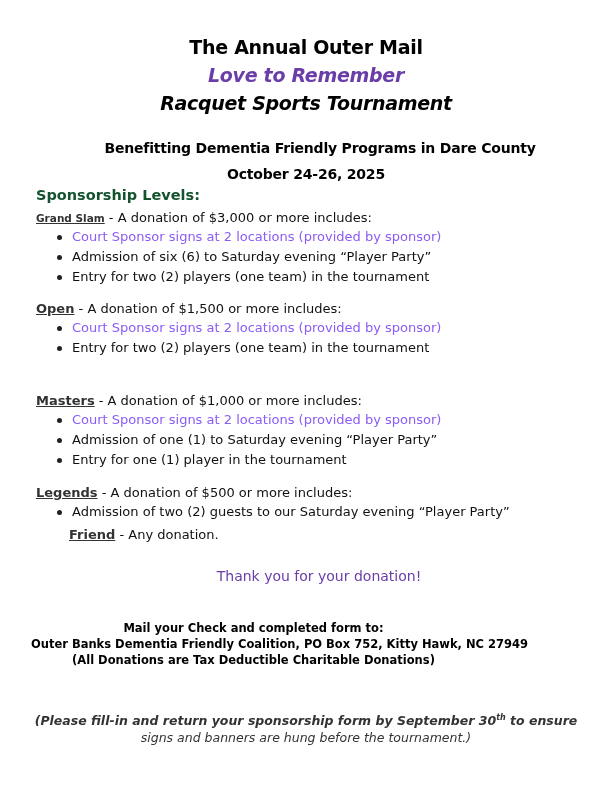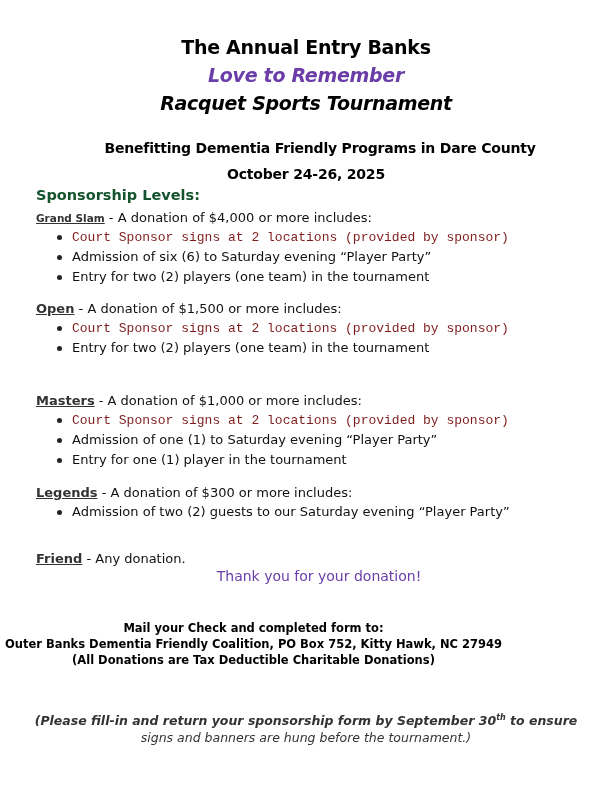--- a/index.html
+++ b/index.html
@@ -13,53 +13,53 @@
   .s1 { top: 140px; left: 14px; }
   .s2 { top: 166px; }
   .levels-heading { position: absolute; left: 36px; top: 187px; font-family: "DejaVu Sans", sans-serif; font-weight: bold; font-size: 14.5px; color: #14532d; }
   .level { position: absolute; left: 36px; font-family: "DejaVu Sans", sans-serif; font-size: 13px; color: #111; }
   .level-head { height: 18px; line-height: 18px; white-space: nowrap; }
   .level-name { font-weight: bold; text-decoration: underline; color: #333; }
   .level-name.small { font-size: 10.5px; }
   ul.benefits { margin: 0; padding: 0; list-style: none; }
   ul.benefits li { position: relative; padding-left: 36px; height: 20px; line-height: 20px; white-space: nowrap; }
   ul.benefits li .bullet { position: absolute; left: 21px; top: 8px; width: 5px; height: 5px; border-radius: 50%; background: #222; }
-  ul.benefits li .txt.gray { color: #7f1d1d; font-family: Liberation Mono, monospace; }
+  ul.benefits li .txt.gray { color: #8b5cf6; }
   .lv-grand { top: 209px; }
   .lv-open { top: 300px; }
   .lv-masters { top: 392px; }
   .lv-legends { top: 484px; }
-  .lv-friend { top: 550px; }
+  .lv-friend { top: 526px; margin-left: 33px; }
   .thanks { position: absolute; left: 0; width: 612px; top: 568px; text-align: center; font-family: "DejaVu Sans", sans-serif; font-size: 14px; color: #6a3da8; padding-left: 26px; box-sizing: border-box; }
   .mail { position: absolute; left: 0; width: 507px; text-align: center; font-family: "DejaVu Sans", sans-serif; font-weight: bold; font-size: 11.5px; color: #000; line-height: 16px; }
   .m1 { top: 620px; }
-  .m2 { top: 636px; }
+  .m2 { top: 636px; padding-left: 26px; }
   .m3 { top: 652px; }
   .note { position: absolute; left: 0; width: 612px; text-align: center; font-family: "DejaVu Sans", sans-serif; font-style: italic; font-size: 12.5px; color: #333; line-height: 17px; }
   .n1 { top: 712px; font-weight: bold; }
   .n2 { top: 729px; }
   sup { font-size: 8px; line-height: 0; }
 </style>
 </head>
 <body>
 
 <div class="page">
 
-  <div class="title t1">The Annual Entry Banks</div>
+  <div class="title t1">The Annual Outer Mail</div>
   <div class="title t2">Love to Remember</div>
   <div class="title t3">Racquet Sports Tournament</div>
 
   <div class="sub s1">Benefitting Dementia Friendly Programs in Dare County</div>
   <div class="sub s2">October 24-26, 2025</div>
 
   <div class="levels-heading">Sponsorship Levels:</div>
 
   <div class="level lv-grand">
     <div class="level-head">
-      <span class="level-name small">Grand Slam</span><span> - A donation of $4,000 or more includes:</span>
+      <span class="level-name small">Grand Slam</span><span> - A donation of $3,000 or more includes:</span>
     </div>
     <ul class="benefits">
       <li><span class="bullet"></span><span class="txt gray">Court Sponsor signs at 2 locations (provided by sponsor)</span></li>
       <li><span class="bullet"></span><span class="txt">Admission of six (6) to Saturday evening “Player Party”</span></li>
       <li><span class="bullet"></span><span class="txt">Entry for two (2) players (one team) in the tournament</span></li>
     </ul>
   </div>
 
   <div class="level lv-open">
     <div class="level-head">
@@ -77,21 +77,21 @@
     </div>
     <ul class="benefits">
       <li><span class="bullet"></span><span class="txt gray">Court Sponsor signs at 2 locations (provided by sponsor)</span></li>
       <li><span class="bullet"></span><span class="txt">Admission of one (1) to Saturday evening “Player Party”</span></li>
       <li><span class="bullet"></span><span class="txt">Entry for one (1) player in the tournament</span></li>
     </ul>
   </div>
 
   <div class="level lv-legends">
     <div class="level-head">
-      <span class="level-name">Legends</span><span> - A donation of $300 or more includes:</span>
+      <span class="level-name">Legends</span><span> - A donation of $500 or more includes:</span>
     </div>
     <ul class="benefits">
       <li><span class="bullet"></span><span class="txt">Admission of two (2) guests to our Saturday evening “Player Party”</span></li>
     </ul>
   </div>
 
   <div class="level lv-friend">
     <div class="level-head">
       <span class="level-name">Friend</span><span> - Any donation.</span>
     </div>

